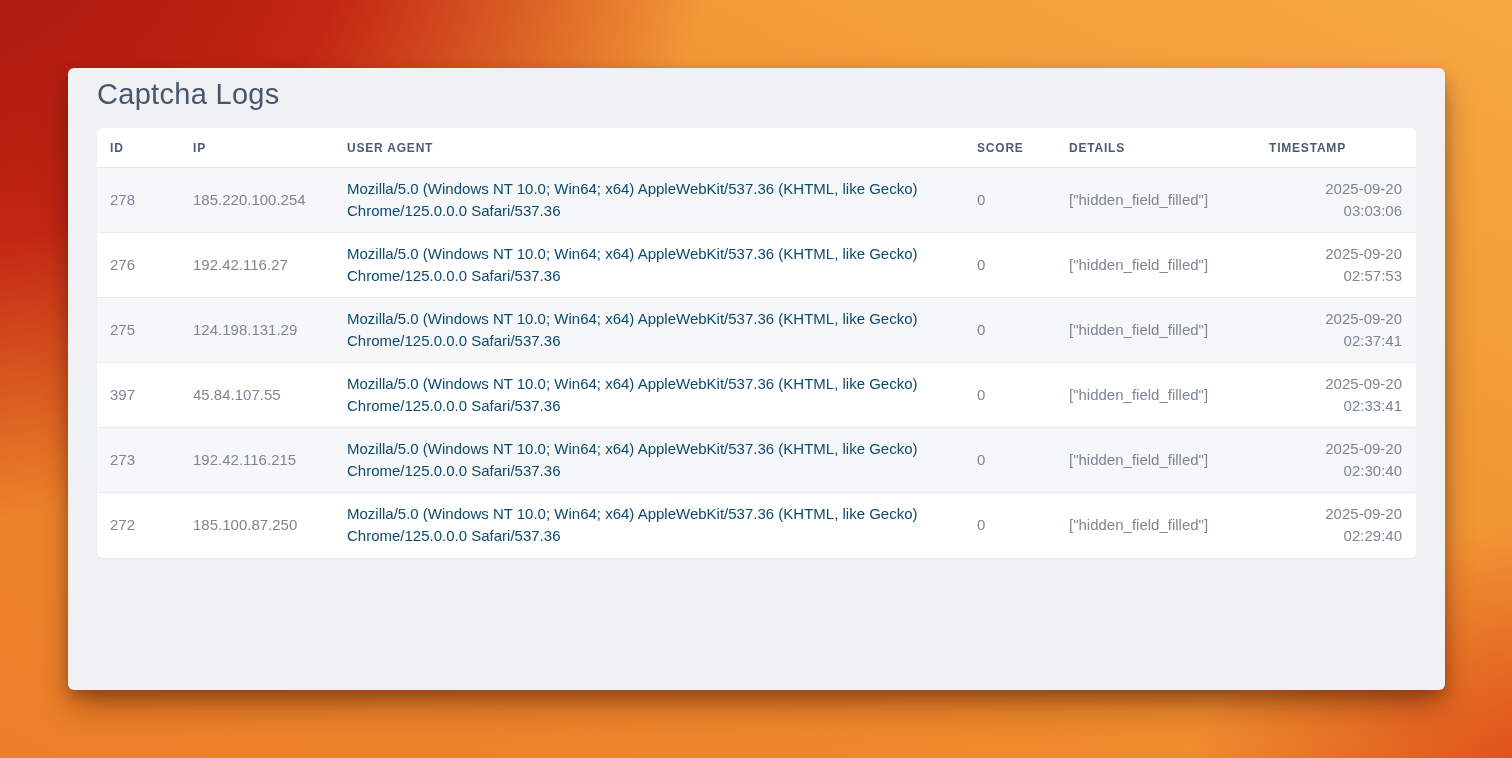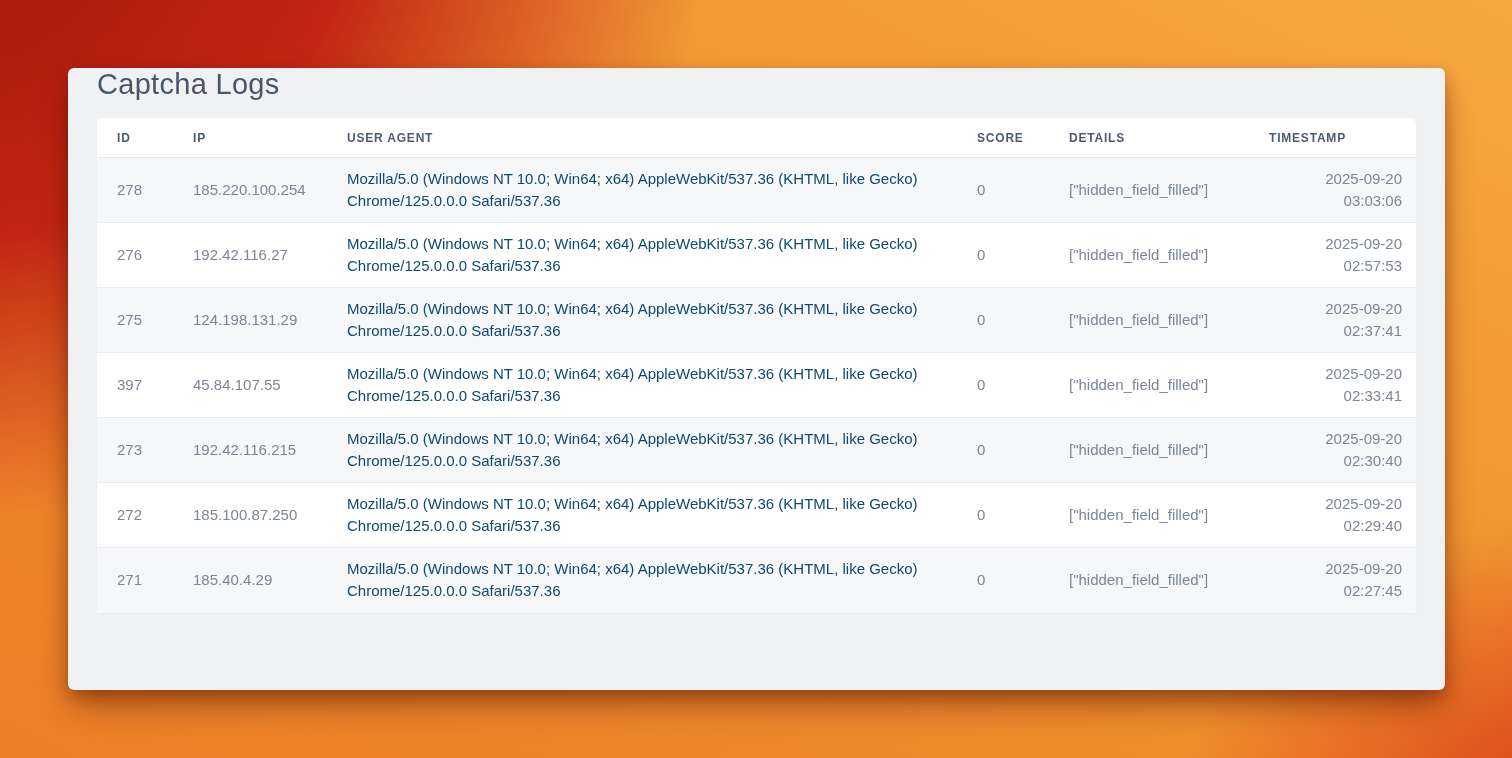--- a/index.html
+++ b/index.html
@@ -26,21 +26,21 @@
     width: 1377px;
     height: 622px;
     background: #f0f1f2;
     border-radius: 6px;
     padding: 0 29px;
     overflow: hidden;
     box-shadow: 0 18px 32px -4px rgba(70, 15, 0, 0.45), 0 6px 14px rgba(70, 15, 0, 0.25);
   }
 
   .title {
-    margin-top: 0;
+    margin-top: 10px;
     font-size: 29px;
     font-weight: 500;
     color: #47566d;
     letter-spacing: 0.3px;
   }
 
   .table-wrap {
     margin-top: 17px;
     background: #ffffff;
     border-radius: 6px;
@@ -59,21 +59,21 @@
     font-weight: bold;
     letter-spacing: 0.8px;
     color: #4d5b70;
     padding: 13px 14px 12px 12px;
     border-bottom: 1px solid #e5e8ec;
     white-space: nowrap;
   }
 
   .logs-table th:first-child,
   .logs-table td:first-child {
-    padding-left: 20px;
+    padding-left: 13px;
   }
 
   .logs-table td {
     font-size: 15px;
     color: #7c8695;
     line-height: 22px;
     padding: 10px 14px 10px 12px;
     vertical-align: middle;
   }
 
@@ -171,25 +171,16 @@
           </tr>
           <tr data-name="table-row">
             <td data-name="cell-id">272</td>
             <td data-name="cell-ip">185.100.87.250</td>
             <td data-name="cell-user_agent">Mozilla/5.0 (Windows NT 10.0; Win64; x64) AppleWebKit/537.36 (KHTML, like Gecko) Chrome/125.0.0.0 Safari/537.36</td>
             <td data-name="cell-score">0</td>
             <td data-name="cell-details">["hidden_field_filled"]</td>
             <td data-name="cell-timestamp">2025-09-20
 02:29:40</td>
           </tr>
-          <tr data-name="table-row">
-            <td data-name="cell-id">271</td>
-            <td data-name="cell-ip">185.40.4.29</td>
-            <td data-name="cell-user_agent">Mozilla/5.0 (Windows NT 10.0; Win64; x64) AppleWebKit/537.36 (KHTML, like Gecko) Chrome/125.0.0.0 Safari/537.36</td>
-            <td data-name="cell-score">0</td>
-            <td data-name="cell-details">["hidden_field_filled"]</td>
-            <td data-name="cell-timestamp">2025-09-20
-02:27:45</td>
-          </tr>
         </tbody>
     </table>
   </div>
 </main>
 
 </body></html>

